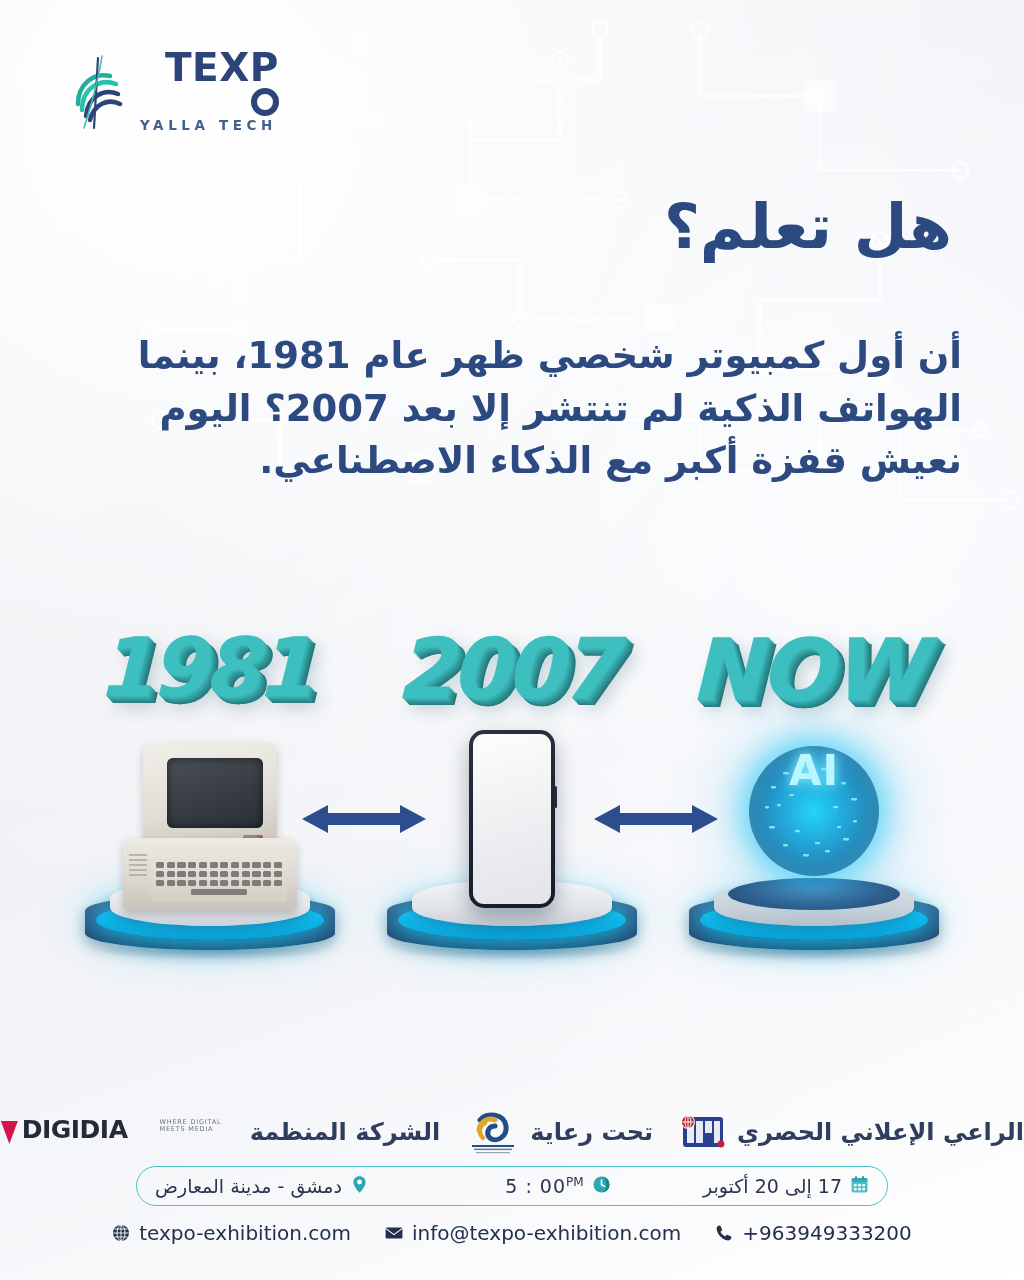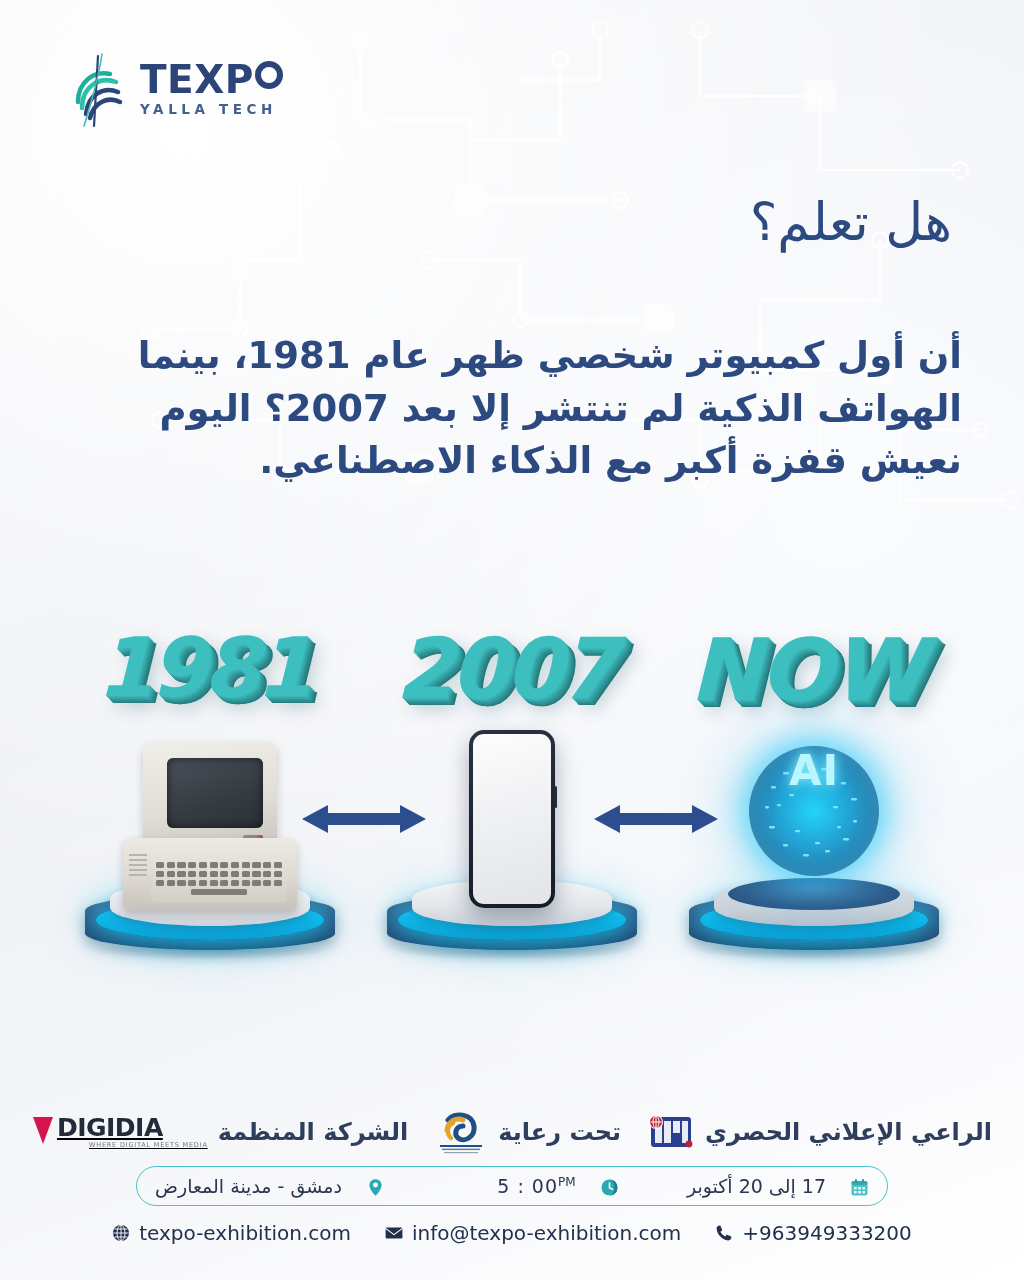--- a/index.html
+++ b/index.html
@@ -32,35 +32,35 @@
   #logo{
     position:absolute; left:68px; top:48px;
     display:flex; align-items:center; gap:10px;
     direction:ltr;
   }
   #logo .mark{ width:62px; height:80px; flex:0 0 62px; }
   #logo .words{ display:flex; flex-direction:column; line-height:1; }
   #logo .wordmark{
     font-family:"DejaVu Sans","Liberation Sans",sans-serif;
     font-weight:bold; font-size:39px; letter-spacing:.5px;
-    color:#2c4478; display:flex; align-items:flex-start;
+    color:#2c4478; display:flex; align-items:flex-end;flex-direction:column;
   }
   #logo .wordmark .o-ring{
     display:inline-block; width:28px; height:28px; border-radius:50%;
     border:6px solid #2c4478; margin-left:1px; position:relative; top:1px;
   }
   #logo .tagline{
     font-size:13.5px; letter-spacing:4.6px; color:#44608f;
     font-weight:600; margin-top:4px; padding-right:2px;
   }
 
   
   #headline{
     position:absolute; right:72px; top:196px;
-    font-size:52px; font-weight:normal; color:#2d4a80;
+    font-size:62px; font-weight:bold; color:#2d4a80;
     letter-spacing:-1px; line-height:1; direction:rtl;
   }
 
   #body-text{
     position:absolute; right:62px; top:330px; width:836px;
     text-align:right; direction:rtl;
     font-size:37px; line-height:1.42; font-weight:bold;
     color:#2d4a80;
   }
 
@@ -224,34 +224,34 @@
   #sponsors{
     position:absolute; left:0; top:1104px; width:1024px; height:56px;
     display:flex; align-items:center; justify-content:center; gap:26px;
     direction:rtl;
   }
   .sp{ display:flex; align-items:center; gap:10px; }
   .sp .lbl{ font-size:24px; color:#2f3e5c; font-weight:600; white-space:nowrap; }
 
   .sp-digidia{ display:flex; align-items:flex-start; gap:3px; direction:ltr; }
   .sp-digidia .v{ width:22px; height:30px; }
-  .sp-digidia .dtxt{ display:flex; flex-direction:column; line-height:1;text-decoration:underline; }
+  .sp-digidia .dtxt{ display:flex; line-height:1; }
   .sp-digidia .dname{ font-size:25px; font-weight:bold; color:#232b3a; letter-spacing:-.5px; }
   .sp-digidia .dsub{ font-size:6.5px; letter-spacing:.8px; color:#6d7385; margin-top:2px;margin-left:32px; }
 
   .sp-min{ width:54px; height:48px; }
   .sp-ad{ width:48px; height:38px; }
 
   #infobar{
     position:absolute; left:136px; top:1166px; width:752px; height:40px;
     border:1.6px solid #49c3c9; border-radius:20px;
     display:flex; align-items:center; justify-content:space-between;
     padding:0 18px; direction:rtl;
   }
-  .ib{ display:flex; align-items:flex-end; gap:24px; }
+  .ib{ display:flex; align-items:flex-start; gap:8px; }
   .ib .ic{ width:19px; height:19px; flex:0 0 19px; }
   .ib .tx{ font-size:19px; color:#2a3550; white-space:nowrap; }
   .ib .tx.time{ direction:ltr; letter-spacing:1px;margin-left:44px; }
   .ib .tx.time sup{ font-size:12px; letter-spacing:0; }
 
   #contactbar{
     position:absolute; left:0; top:1216px; width:1024px; height:34px;
     display:flex; align-items:center; justify-content:center; gap:34px;
     direction:ltr;
   }

